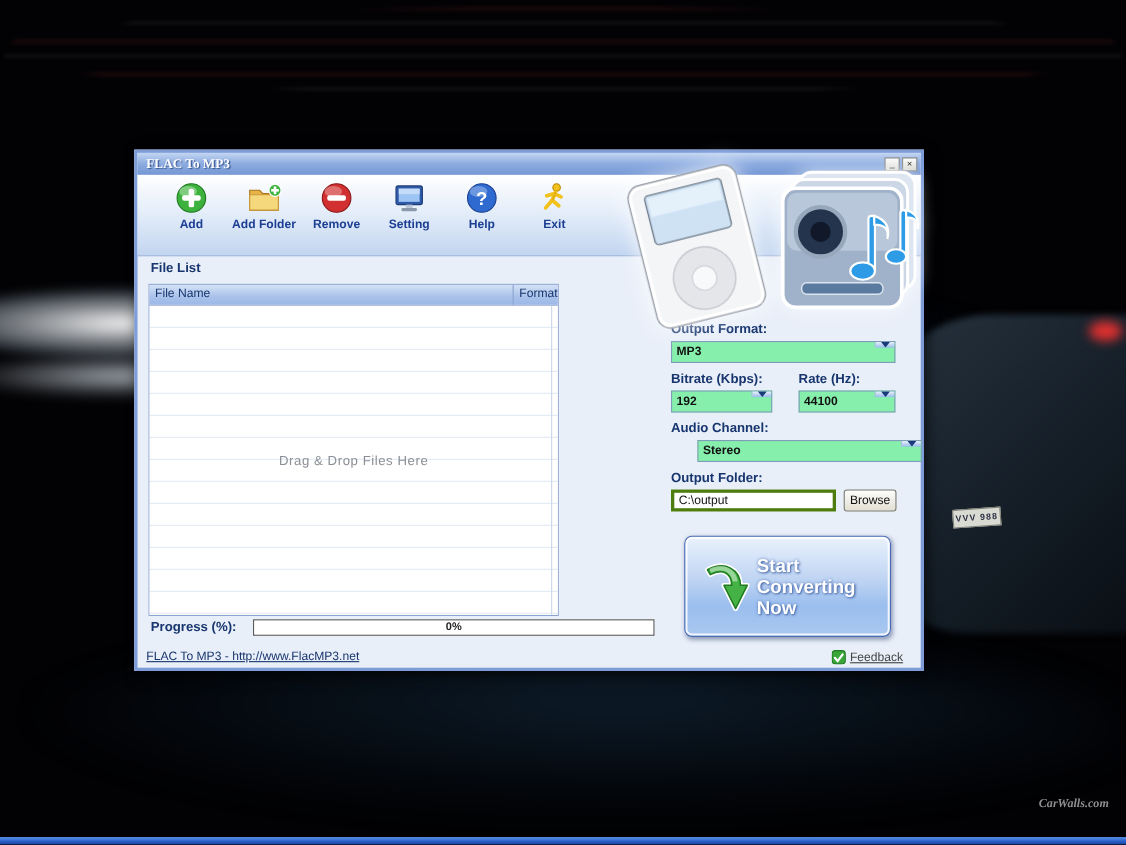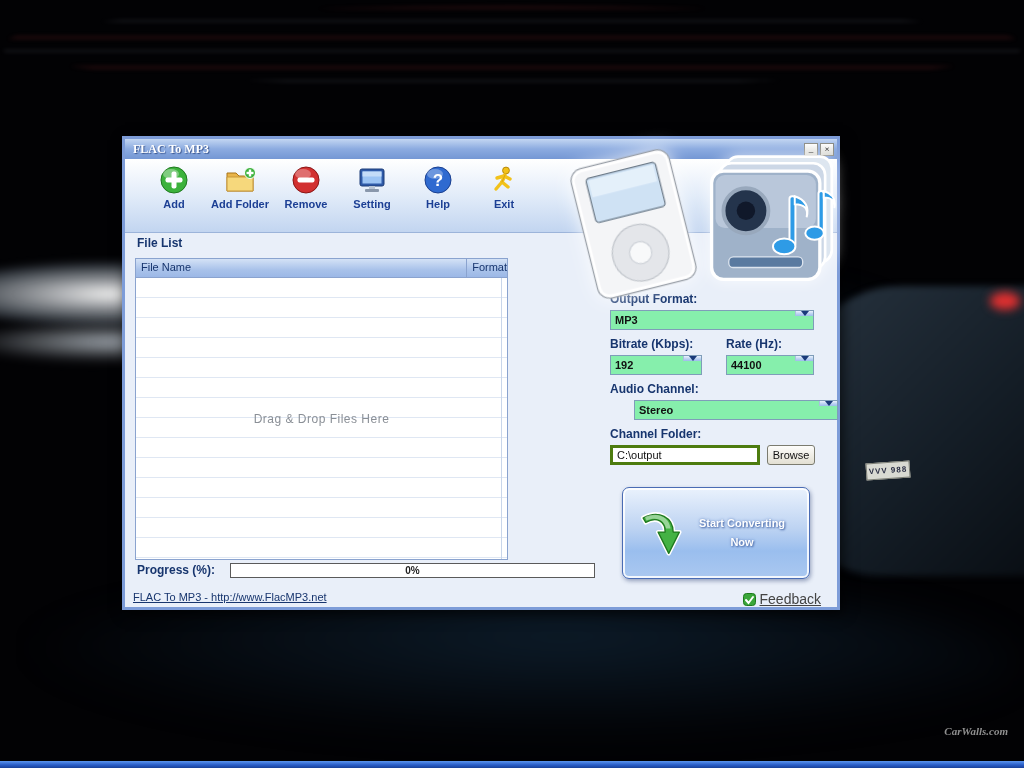--- a/index.html
+++ b/index.html
@@ -86,31 +86,31 @@
      font-size:11px;padding:0 4px;font-family:"Liberation Sans",sans-serif;color:#111;}
   .btn-browse{position:absolute;height:20px;box-sizing:border-box;
      background:linear-gradient(180deg,#fdfdfb,#e2dfd2);border:1px solid #7b7b6f;border-radius:3px;
      font-size:11px;color:#111;display:flex;align-items:center;justify-content:center;cursor:pointer;}
 
   .bigbtn{position:absolute;left:497px;top:348px;width:188px;height:92px;box-sizing:border-box;
      border:1px solid #44260;border:1px solid #4a6cb4;border-radius:7px;
      background:linear-gradient(180deg,#eaf2fd,#bdd3f2 45%,#9abeee 70%,#aac8f0);
      box-shadow:inset 0 0 0 2px rgba(255,255,255,.85),1px 2px 4px rgba(40,60,110,.45);
      display:flex;align-items:center;justify-content:center;gap:6px;cursor:pointer;}
-  .bigbtn .b-text{width:108px;text-align:center;font-size:11px;line-height:19px;font-weight:bold;color:#fff;
+  .bigbtn .b-text{width:108px;text-align:left;font-size:17px;line-height:19px;font-weight:bold;color:#fff;
      text-shadow:1px 1px 2px #4a6aa8,0 0 3px #6a8ac8;}
 
   
   .progress-label{position:absolute;left:12px;top:424px;font-size:12px;font-weight:bold;color:#17356e;}
   .progress{position:absolute;left:105px;top:424px;width:365px;height:15px;box-sizing:border-box;
      border:1px solid #5a5a5a;background:#fff;display:flex;align-items:center;justify-content:center;}
   .progress .p-text{font-size:10px;font-weight:bold;color:#222;}
   .footer-link{position:absolute;left:8px;top:452px;font-size:11px;color:#17356e;text-decoration:underline;cursor:pointer;}
   .feedback{position:absolute;right:16px;top:452px;display:flex;align-items:center;gap:4px;cursor:pointer;}
-  .feedback .f-text{font-size:14px;color:#444;text-decoration:underline;}
+  .feedback .f-text{font-size:11px;color:#444;text-decoration:underline;}
 </style>
 </head>
 <body>
 
 <div class="bg">
   <div class="streak s-top"></div>
   <div class="streak s-blue"></div>
   <div class="streak s-white1"></div>
   <div class="streak s-white2"></div>
   <div class="streak s-cyan"></div>
@@ -270,21 +270,21 @@
   </div>
 
   <div class="opt-label" style="left:485px;top:243px;">Audio Channel:</div>
   <div class="combo" style="left:485px;top:261px;width:204px;margin-left:24px;">
     <span class="c-text">Stereo</span>
     <span class="c-btn">
         <span class="c-arrow"></span>
       </span>
   </div>
 
-  <div class="opt-label" style="left:485px;top:288px;">Channel Folder:</div>
+  <div class="opt-label" style="left:485px;top:288px;">Output Folder:</div>
   <input class="textbox" style="left: 485px; top: 306px; width: 150px;" value="C:\output">
   <div class="btn-browse" style="left:642px;top:306px;width:48px;">Browse</div>
 
   <div class="bigbtn">
     <svg width="46" height="56" viewBox="0 0 52 58">
       <path d="M8,12 C26,2 42,12 42,28 L49,28 L37,52 L25,28 L33,28 C33,16 24,10 11,17 Z" fill="none" stroke="#ffffff" stroke-width="5" stroke-linejoin="round"></path>
       <path d="M8,12 C26,2 42,12 42,28 L49,28 L37,52 L25,28 L33,28 C33,16 24,10 11,17 Z" fill="#44b244" stroke="#1f7a1f" stroke-width="1.5" stroke-linejoin="round"></path>
       <path d="M10,11 C24,4 38,11 39,24 L34,24 C32,14 23,10 12,15 Z" fill="rgba(255,255,255,.45)"></path>
     </svg>
     <span class="b-text">Start Converting Now</span>

